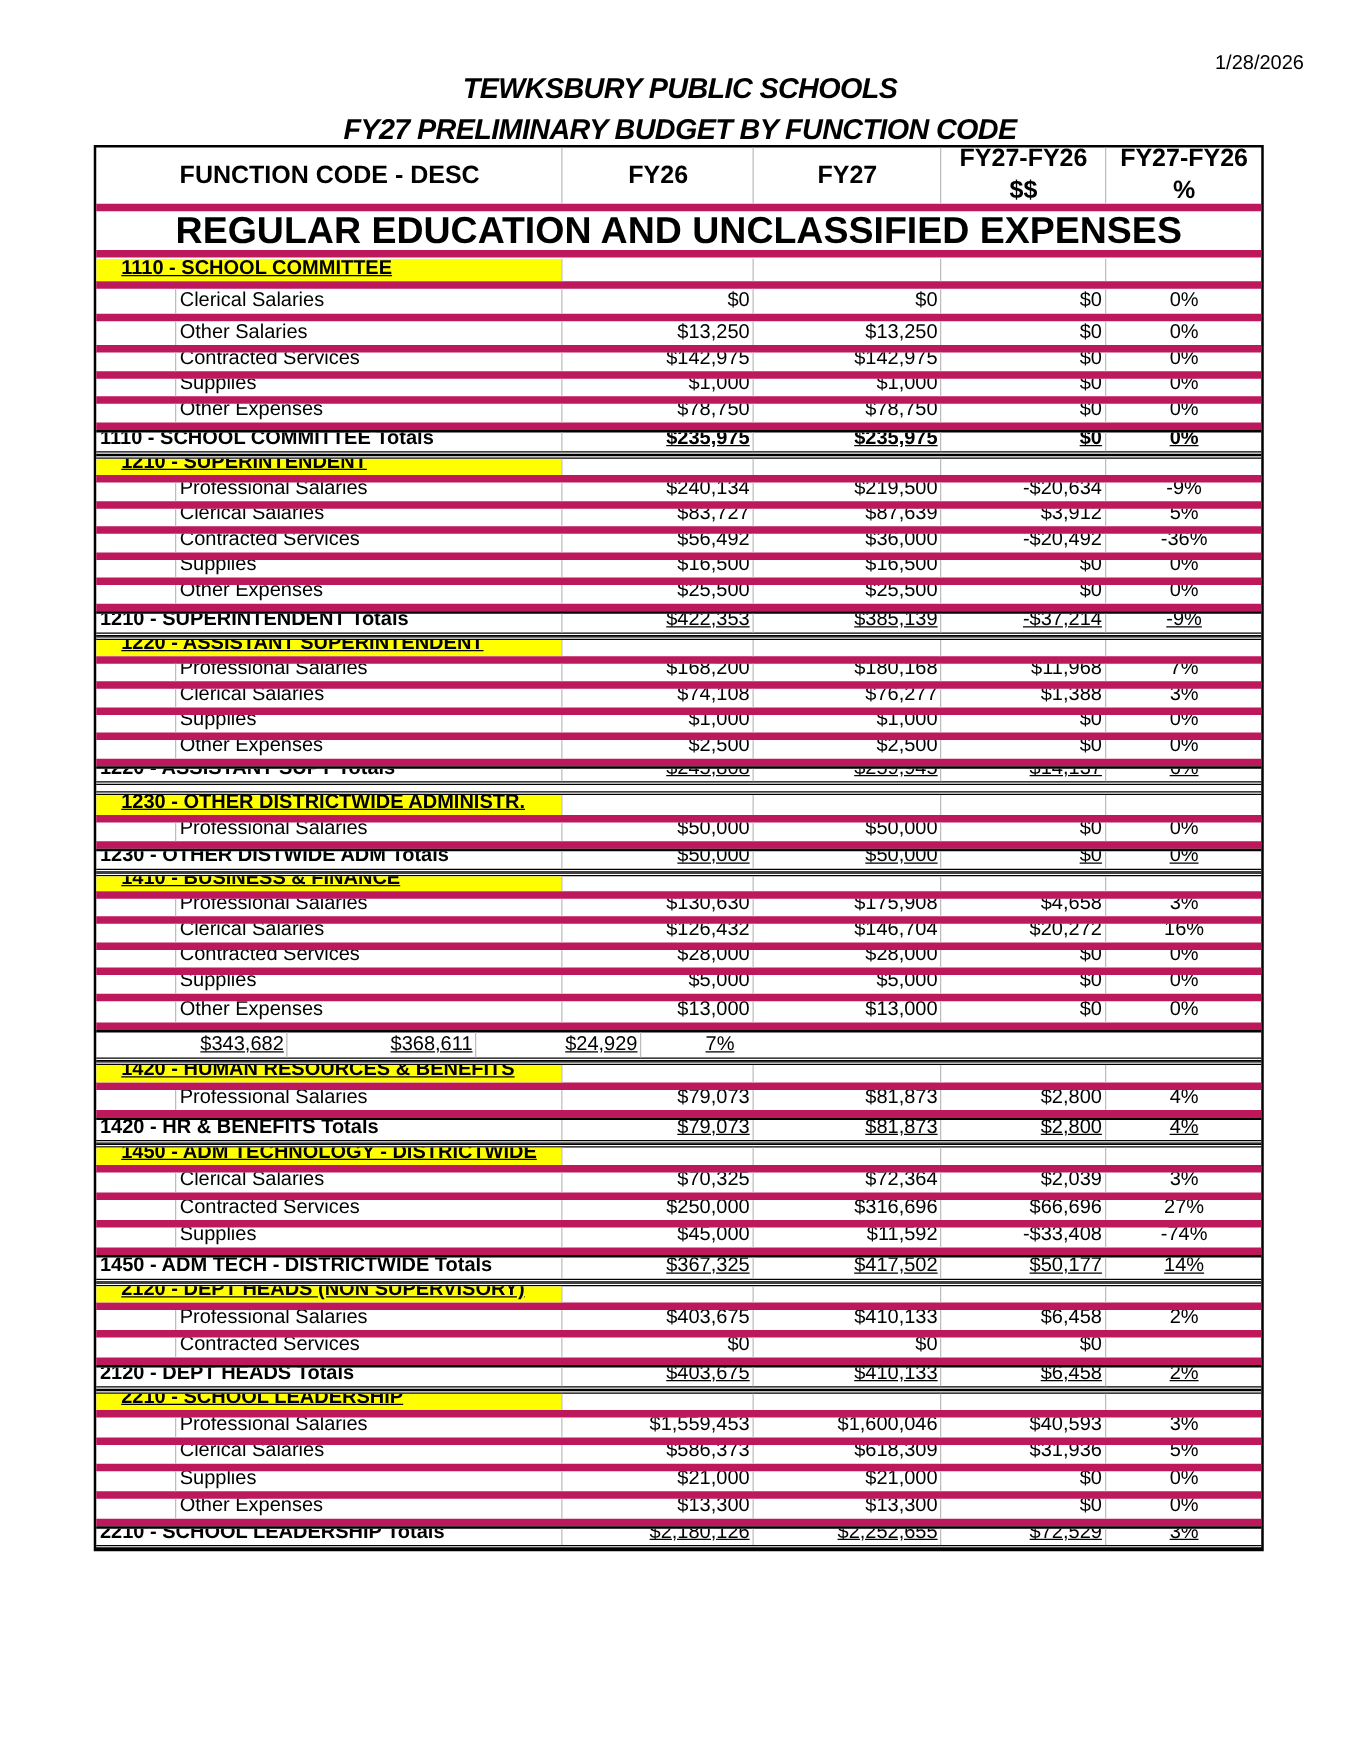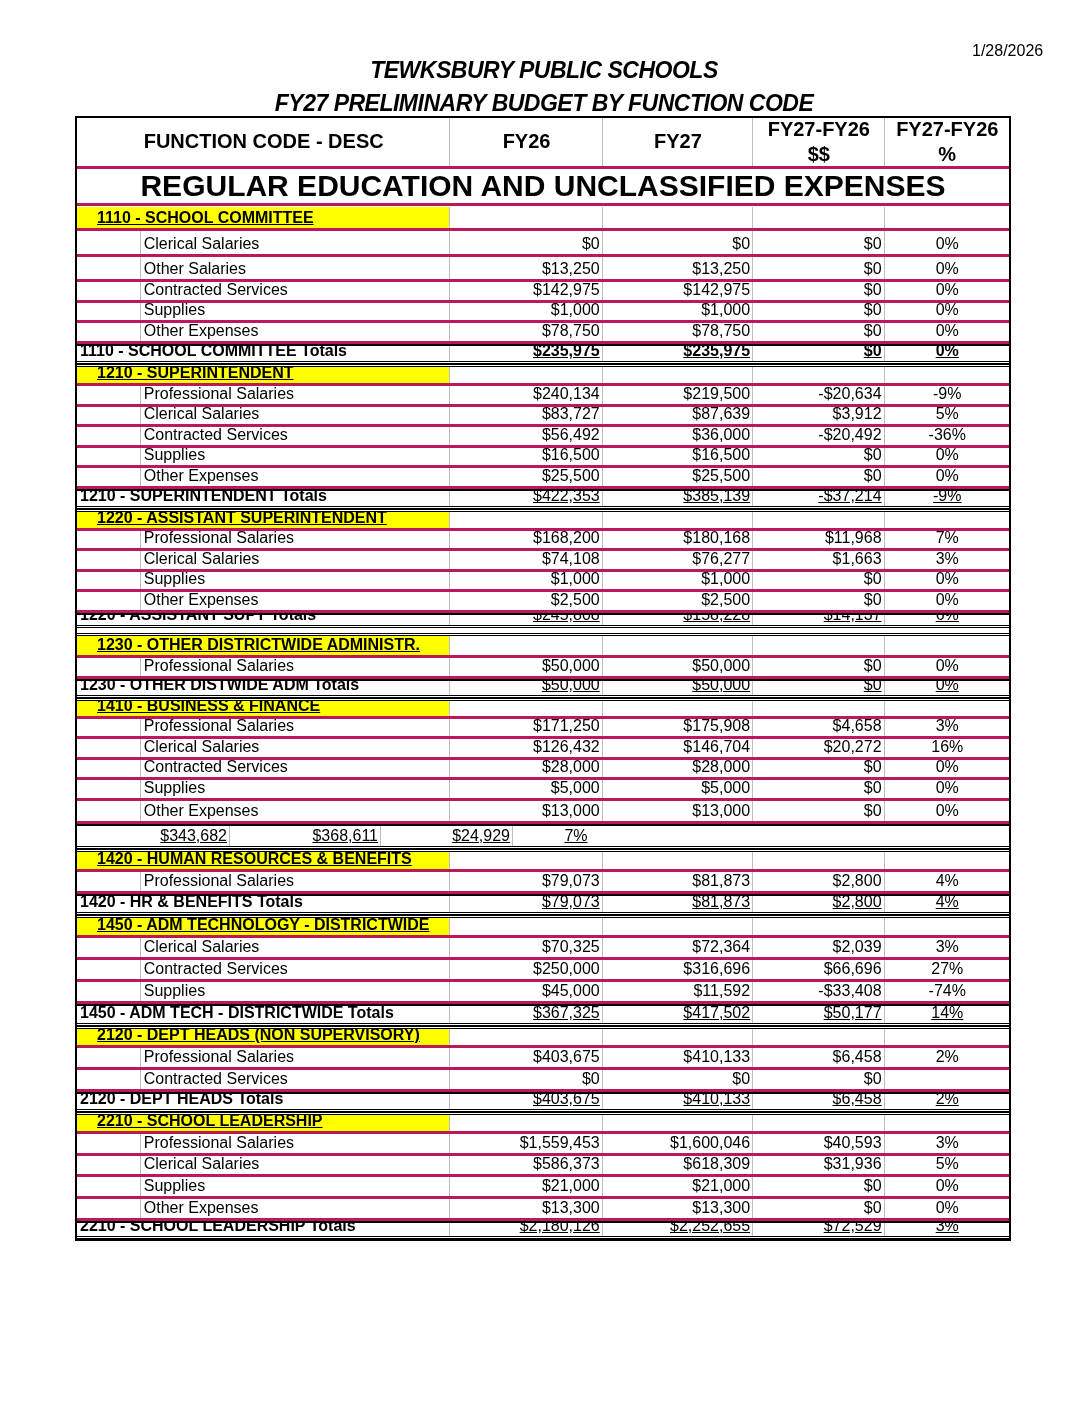--- a/index.html
+++ b/index.html
@@ -7,21 +7,21 @@
          font-family: "Liberation Sans", "DejaVu Sans", sans-serif; color: #000; }
   .title { position: absolute; left: 0; width: 1088px; text-align: center;
            font-weight: bold; font-style: italic; font-size: 23px; letter-spacing: -0.5px; }
   .title1 { top: 57px; }
   .title2 { top: 90px; }
   .date { position: absolute; top: 42px; left: 972px; font-size: 16px; }
 
   .sheet { position: absolute; left: 75px; top: 116px; width: 936px; height: 1125px;
            border: 2px solid #000; border-bottom: 3px solid #000; box-sizing: border-box; }
   .row { position: absolute; left: 0; width: 932px; display: flex;
-         border-bottom: 3px solid #be185d; box-sizing: border-box; }
+         border-bottom: 6px solid #be185d; box-sizing: border-box; }
   .row .c { box-sizing: border-box; height: 100%; border-right: 1px solid #bdbdbd;
             display: flex; align-items: flex-end; padding: 0 2px 1px 3px; font-size: 16px;
             white-space: nowrap; overflow: hidden; }
   .c.c0 { width: 64px; }
   .c.c1 { width: 311px; }
   .c.cdesc { width: 375px; }
   .c.c2 { width: 153px; justify-content: flex-end; }
   .c.c3 { width: 151px; justify-content: flex-end; }
   .c.c4 { width: 132px; justify-content: flex-end; }
   .c.c5 { width: 125px; justify-content: center; border-right: none; }
@@ -189,21 +189,21 @@
         <div class="c c2">$168,200</div>
         <div class="c c3">$180,168</div>
         <div class="c c4">$11,968</div>
         <div class="c c5">7%</div>
       </div>
       <div class="row" style="top: 433px; height: 21px;">
         <div class="c c0"></div>
         <div class="c c1">Clerical Salaries</div>
         <div class="c c2">$74,108</div>
         <div class="c c3">$76,277</div>
-        <div class="c c4">$1,663</div>
+        <div class="c c4">$1,388</div>
         <div class="c c5">3%</div>
       </div>
       <div class="row" style="top: 454px; height: 20px;">
         <div class="c c0"></div>
         <div class="c c1">Supplies</div>
         <div class="c c2">$1,000</div>
         <div class="c c3">$1,000</div>
         <div class="c c4">$0</div>
         <div class="c c5">0%</div>
       </div>
@@ -211,21 +211,21 @@
         <div class="c c0"></div>
         <div class="c c1">Other Expenses</div>
         <div class="c c2">$2,500</div>
         <div class="c c3">$2,500</div>
         <div class="c c4">$0</div>
         <div class="c c5">0%</div>
       </div>
       <div class="row tot" style="top: 495px; height: 15px; border-top: 2px solid rgb(0, 0, 0);">
         <div class="c cdesc">1220 - ASSISTANT SUPT Totals</div>
         <div class="c c2">$245,808</div>
-        <div class="c c3">$158,228</div>
+        <div class="c c3">$259,945</div>
         <div class="c c4">$14,137</div>
         <div class="c c5">6%</div>
       </div>
       <div class="row fhead" style="top: 515px; height: 25px; border-top: 3px double rgb(0, 0, 0);">
         <div class="c cdesc">
           <span class="hl">1230 - OTHER DISTRICTWIDE ADMINISTR.</span>
         </div>
         <div class="c c2"></div>
         <div class="c c3"></div>
         <div class="c c4"></div>
@@ -251,21 +251,21 @@
           <span class="hl">1410 - BUSINESS &amp; FINANCE</span>
         </div>
         <div class="c c2"></div>
         <div class="c c3"></div>
         <div class="c c4"></div>
         <div class="c c5"></div>
       </div>
       <div class="row" style="top: 601px; height: 20px;">
         <div class="c c0"></div>
         <div class="c c1">Professional Salaries</div>
-        <div class="c c2">$171,250</div>
+        <div class="c c2">$130,630</div>
         <div class="c c3">$175,908</div>
         <div class="c c4">$4,658</div>
         <div class="c c5">3%</div>
       </div>
       <div class="row" style="top: 621px; height: 21px;">
         <div class="c c0"></div>
         <div class="c c1">Clerical Salaries</div>
         <div class="c c2">$126,432</div>
         <div class="c c3">$146,704</div>
         <div class="c c4">$20,272</div>

